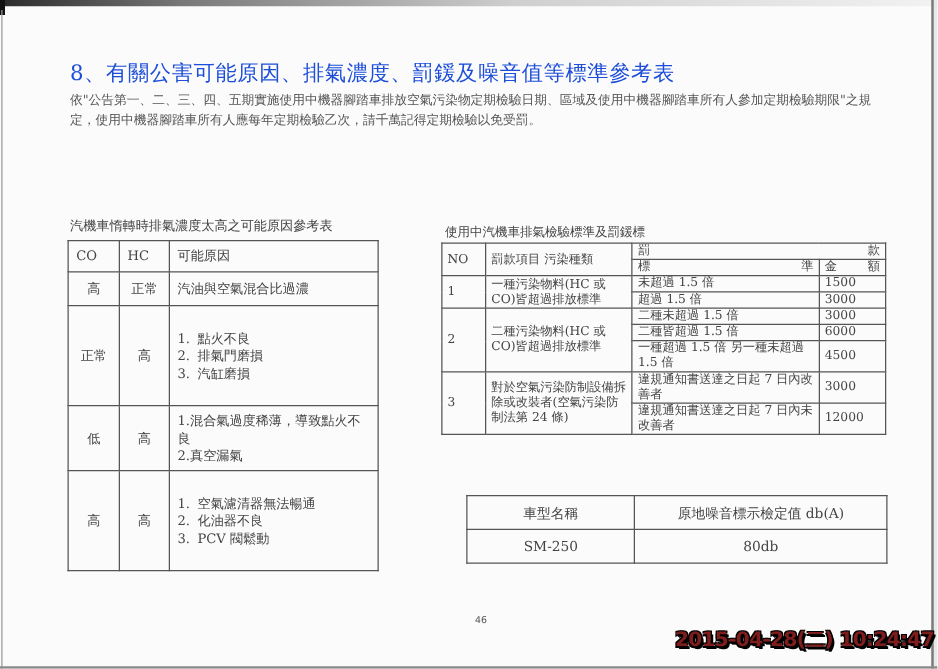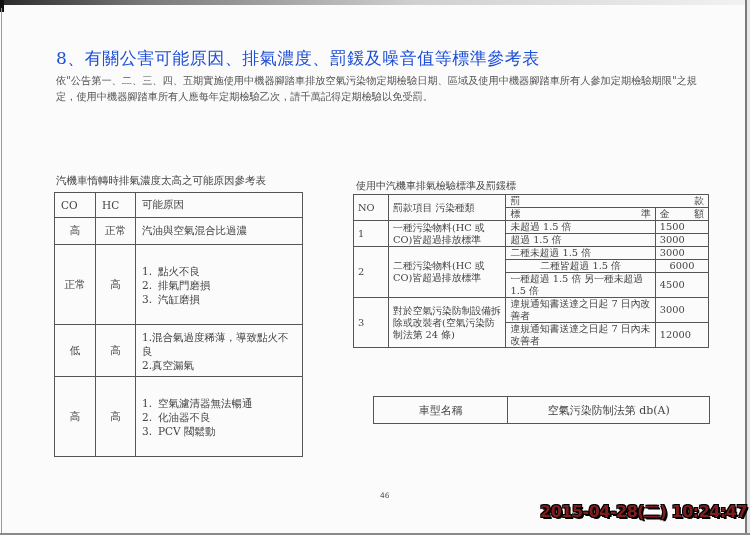--- a/index.html
+++ b/index.html
@@ -155,21 +155,21 @@
   <tr style="height:12px;">
     <td class="std">超過 1.5 倍</td>
     <td class="amt">3000</td>
   </tr>
   <tr style="height:12px;">
     <td class="no" rowspan="3">2</td>
     <td class="item" rowspan="3">二種污染物料(HC 或 CO)皆超過排放標準</td>
     <td class="std">二種未超過 1.5 倍</td>
     <td class="amt">3000</td>
   </tr>
-  <tr style="height:12px;text-align:center;">
+  <tr style="height:12px;">
     <td class="std">二種皆超過 1.5 倍</td>
     <td class="amt">6000</td>
   </tr>
   <tr style="height:24px;">
     <td class="std">一種超過 1.5 倍 另一種未超過 1.5 倍</td>
     <td class="amt">4500</td>
   </tr>
   <tr style="height:24px;">
     <td class="no" rowspan="2">3</td>
     <td class="item" rowspan="2">對於空氣污染防制設備拆除或改裝者(空氣污染防制法第 24 條)</td>
@@ -180,19 +180,23 @@
     <td class="std">違規通知書送達之日起 7 日內未改善者</td>
     <td class="amt">12000</td>
   </tr>
 </tbody>
   </table>
 
 <table id="noise-table">
   <tbody>
       <tr>
     <td style="width:40%;">車型名稱</td>
-    <td>空氣污染防制法第 db(A)</td>
+    <td>原地噪音標示檢定值 db(A)</td>
+  </tr>
+  <tr>
+    <td>SM-250</td>
+    <td>80db</td>
   </tr>
 </tbody>
   </table>
 
 <div class="page-no">46</div>
 <div class="timestamp">2015-04-28(二) 10:24:47</div>
 
 </body></html>

